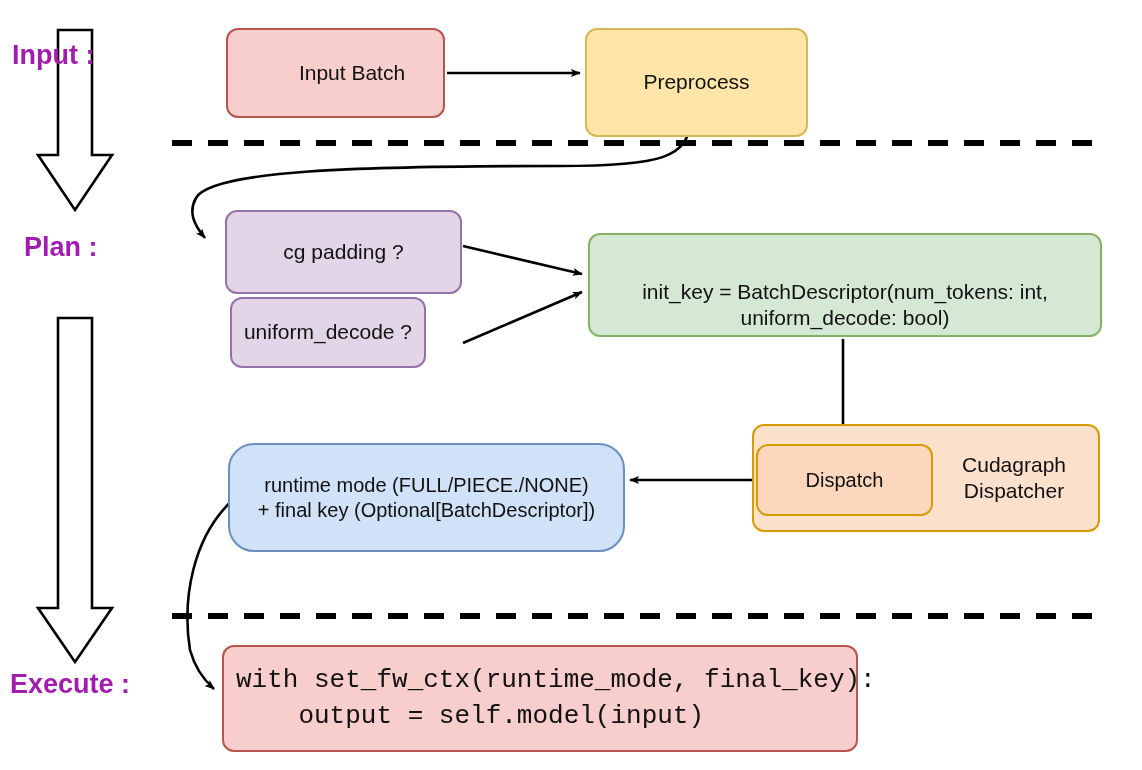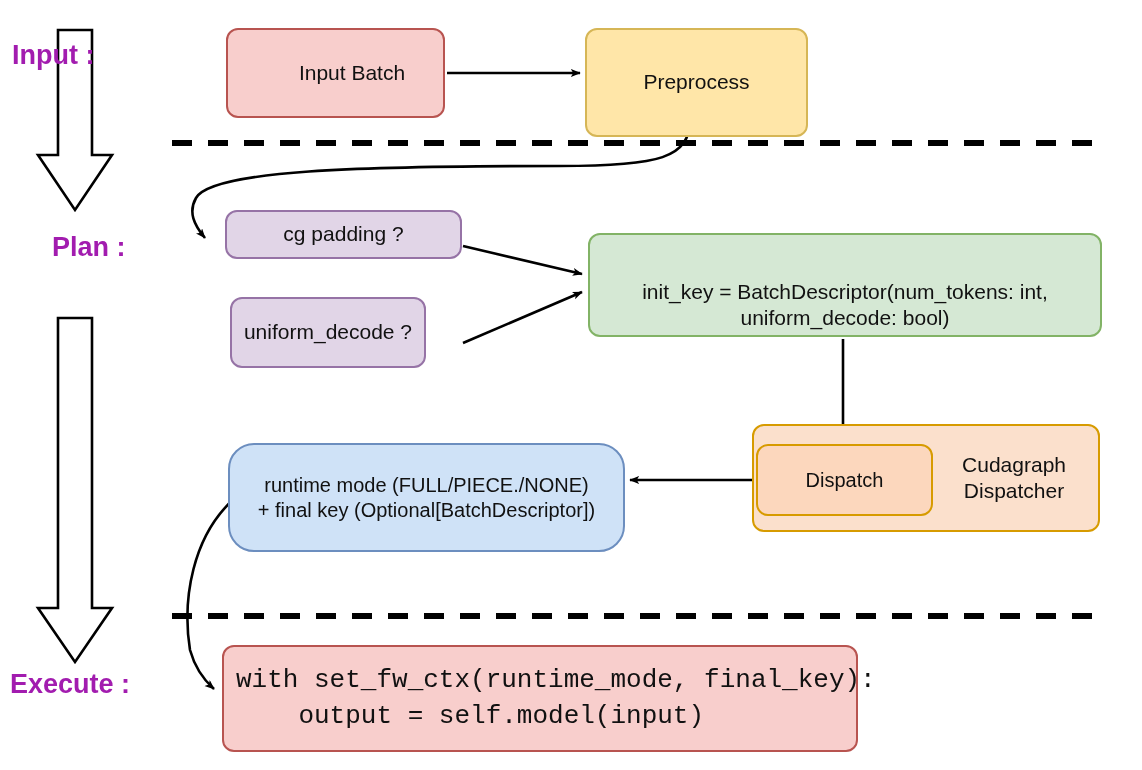--- a/index.html
+++ b/index.html
@@ -25,32 +25,32 @@
   .c-yellow{background:#ffe6a8;border-color:#d6b656;}
   .c-purple{background:#e1d5e7;border-color:#9673a6;}
   .c-green {background:#d5e8d4;border-color:#82b366;align-items:flex-end;}
   .c-blue  {background:#cfe2f7;border-color:#6c8ebf;}
   .c-orange-outer{background:#fbe0cc;border-color:#d79b00;}
   .c-orange-inner{background:#fcd7bd;border-color:#d79b00;}
 
   
   #n-input-batch   {left:226px;top:28px;width:219px;height:90px;padding-left:41px;}
   #n-preprocess    {left:585px;top:28px;width:223px;height:109px;}
-  #n-cg-padding    {left:225px;top:210px;width:237px;height:49px;}
+  #n-cg-padding    {left:225px;top:210px;width:237px;height:84px;}
   #n-uniform-decode{left:230px;top:297px;width:196px;height:71px;}
   #n-init-key      {left:588px;top:233px;width:514px;height:104px;}
   #n-dispatcher    {left:752px;top:424px;width:348px;height:108px;
                     align-items:center;justify-content:flex-end;
                     padding-right:32px;}
   #n-dispatch      {left:756px;top:444px;width:177px;height:72px;font-size:20px;}
   #n-runtime-mode  {left:228px;top:443px;width:397px;height:109px;font-size:20px;border-radius:26px;}
   #n-exec-code     {left:222px;top:645px;width:636px;height:107px;}
 
   #lbl-input  {left:12px; top:40px;}
-  #lbl-plan   {left:52px; top:232px;}
+  #lbl-plan   {left:24px; top:232px;}
   #lbl-exec   {left:10px; top:669px;}
 
   .dispatcher-label{display:block;}
 </style>
 </head>
 <body>
 
 <svg class="svg-layer" viewBox="0 0 1142 770" xmlns="http://www.w3.org/2000/svg">
   <defs>
     <marker id="ah" markerWidth="11" markerHeight="11" refX="9.2" refY="4" orient="auto" markerUnits="userSpaceOnUse">

